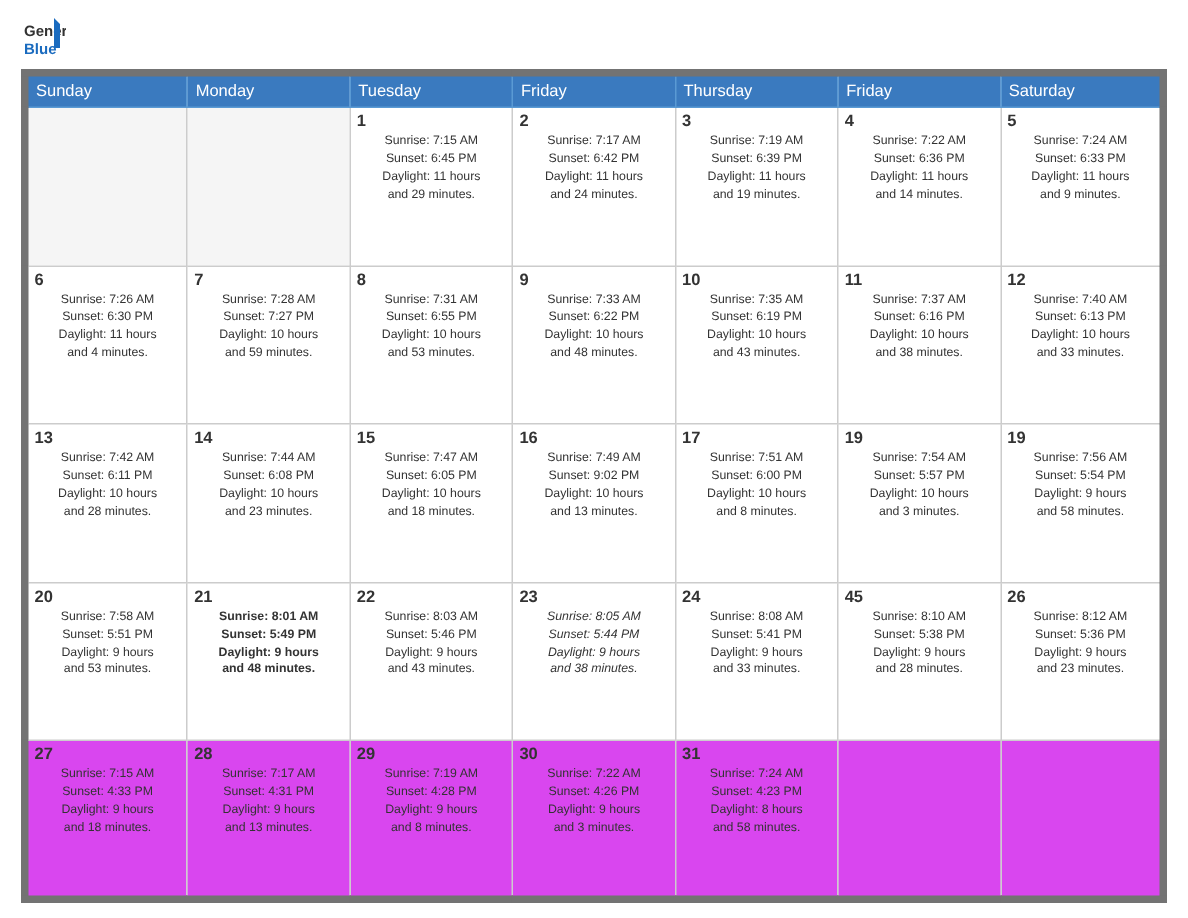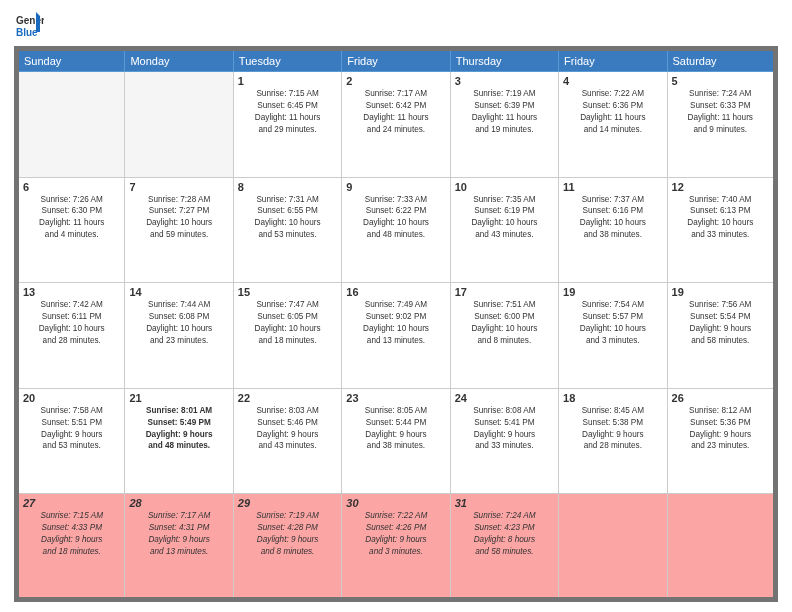--- a/index.html
+++ b/index.html
@@ -66,22 +66,21 @@
       padding: 3px 4px;
       font-size: 8.5px;
       color: #333;
       background: #fff;
       height: 78px;
     }
     .calendar td.empty {
       background: #f5f5f5;
     }
     .calendar tr:last-child td {
-      background: #fca5a5;
-      font-style: italic;
+      background: #d946ef;
     }
     .day-num {
       font-size: 11px;
       font-weight: bold;
       display: block;
       margin-bottom: 1px;
     }
     .day-info {
       line-height: 1.45;
       font-size: 8.2px;
@@ -278,35 +277,35 @@
           </td>
           <td>
             <span class="day-num">22</span>
             <div class="day-info" style="white-space: pre-line;">Sunrise: 8:03 AM
 Sunset: 5:46 PM
 Daylight: 9 hours
 and 43 minutes.</div>
           </td>
           <td>
             <span class="day-num">23</span>
-            <div class="day-info" style="white-space: pre-line;">Sunrise: 8:05 AM
+            <div class="day-info" style="white-space: pre-line; font-style: italic;">Sunrise: 8:05 AM
 Sunset: 5:44 PM
 Daylight: 9 hours
 and 38 minutes.</div>
           </td>
           <td>
             <span class="day-num">24</span>
             <div class="day-info" style="white-space: pre-line;">Sunrise: 8:08 AM
 Sunset: 5:41 PM
 Daylight: 9 hours
 and 33 minutes.</div>
           </td>
           <td>
-            <span class="day-num">18</span>
-            <div class="day-info" style="white-space: pre-line;">Sunrise: 8:45 AM
+            <span class="day-num">45</span>
+            <div class="day-info" style="white-space: pre-line;">Sunrise: 8:10 AM
 Sunset: 5:38 PM
 Daylight: 9 hours
 and 28 minutes.</div>
           </td>
           <td>
             <span class="day-num">26</span>
             <div class="day-info" style="white-space: pre-line;">Sunrise: 8:12 AM
 Sunset: 5:36 PM
 Daylight: 9 hours
 and 23 minutes.</div>

